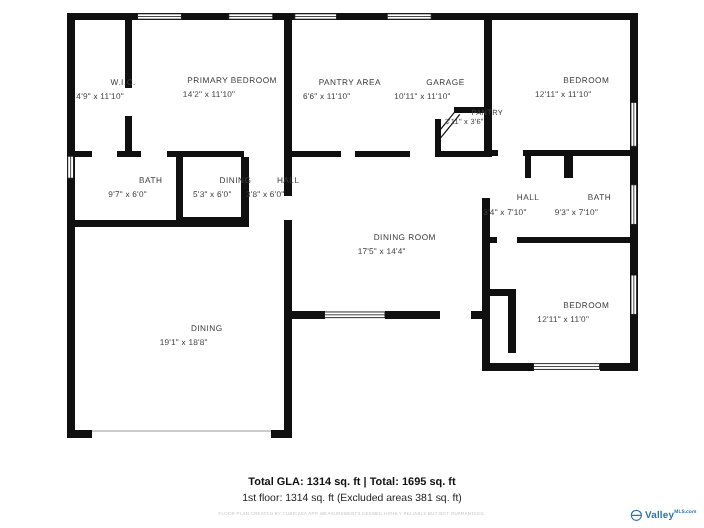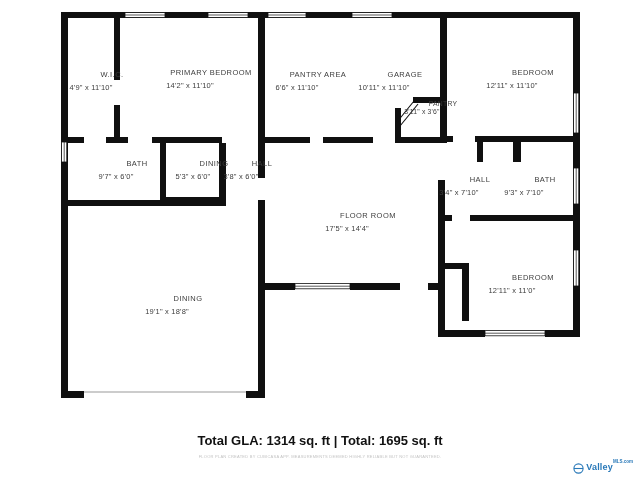--- a/index.html
+++ b/index.html
@@ -6,24 +6,24 @@
   #stage{position:relative;width:640px;height:480px;background:#ffffff;overflow:hidden;
          font-family:"Liberation Sans","DejaVu Sans",sans-serif;}
   #plan-svg{position:absolute;left:0;top:0;}
   .room{position:absolute;transform:translate(-50%,-50%);text-align:center;
         white-space:nowrap;color:#3d3d3d;z-index:5;}
   .rname{font-size:7.5px;letter-spacing:.45px;font-weight:400;margin-left:42px;}
   .rdims{font-size:7.5px;letter-spacing:.2px;margin-top:4px;}
   .room.sm .rname{font-size:6.8px;letter-spacing:.3px;}
   .room.sm .rdims{font-size:6.8px;margin-top:1px;}
   #footer{position:absolute;left:0;right:0;top:433px;text-align:center;z-index:5;}
-  #total-line{font-size:13px;font-weight:bold;color:#111;}
+  #total-line{font-size:10px;font-weight:bold;color:#111;}
   #floor-line{font-size:9.5px;color:#222;margin-top:3px;}
   #disclaimer{font-size:4px;color:#c4c4c4;margin-top:6px;letter-spacing:.25px;}
-  #logo{position:absolute;right:7px;bottom:7px;display:flex;align-items:flex-start;
+  #logo{position:absolute;right:7px;bottom:7px;display:flex;align-items:center;
         color:#2878b8;z-index:6;}
   #logo svg{margin-right:2px;position:relative;top:1px;}
   .brand{font-size:9px;font-weight:600;letter-spacing:.2px;}
   .suffix{font-size:4.5px;font-weight:600;position:relative;top:-3px;}
 </style>
 </head>
 <body>
 
 <div id="stage">
 
@@ -148,34 +148,35 @@
   </div>
   <div class="room" style="left:459px;top:186px">
     <div class="rname">HALL</div>
     <div class="rdims">3'4" x 7'10"</div>
   </div>
   <div class="room" style="left:524px;top:186px">
     <div class="rname">BATH</div>
     <div class="rdims">9'3" x 7'10"</div>
   </div>
   <div class="room" style="left:347px;top:222px">
-    <div class="rname">FLOOR ROOM</div>
+    <div class="rname">DINING ROOM</div>
     <div class="rdims">17'5" x 14'4"</div>
   </div>
   <div class="room" style="left:512px;top:284px">
     <div class="rname">BEDROOM</div>
     <div class="rdims">12'11" x 11'0"</div>
   </div>
   <div class="room" style="left:167px;top:305px">
     <div class="rname">DINING</div>
     <div class="rdims">19'1" x 18'8"</div>
   </div>
 
   <div id="footer">
     <div id="total-line">Total GLA: 1314 sq. ft | Total: 1695 sq. ft</div>
+    <div id="floor-line">1st floor: 1314 sq. ft (Excluded areas 381 sq. ft)</div>
     <div id="disclaimer">FLOOR PLAN CREATED BY CUBICASA APP. MEASUREMENTS DEEMED HIGHLY RELIABLE BUT NOT GUARANTEED.</div>
   </div>
 
   <div id="logo">
     <svg width="11" height="11" viewBox="0 0 11 11">
       <circle cx="5.5" cy="5.5" r="4.6" fill="none" stroke="#2878b8" stroke-width="1.1"></circle>
       <line x1="1" y1="5.5" x2="10" y2="5.5" stroke="#2878b8" stroke-width="1.1"></line>
     </svg>
     <span class="brand">Valley</span>
     <span class="suffix">MLS.com</span>

